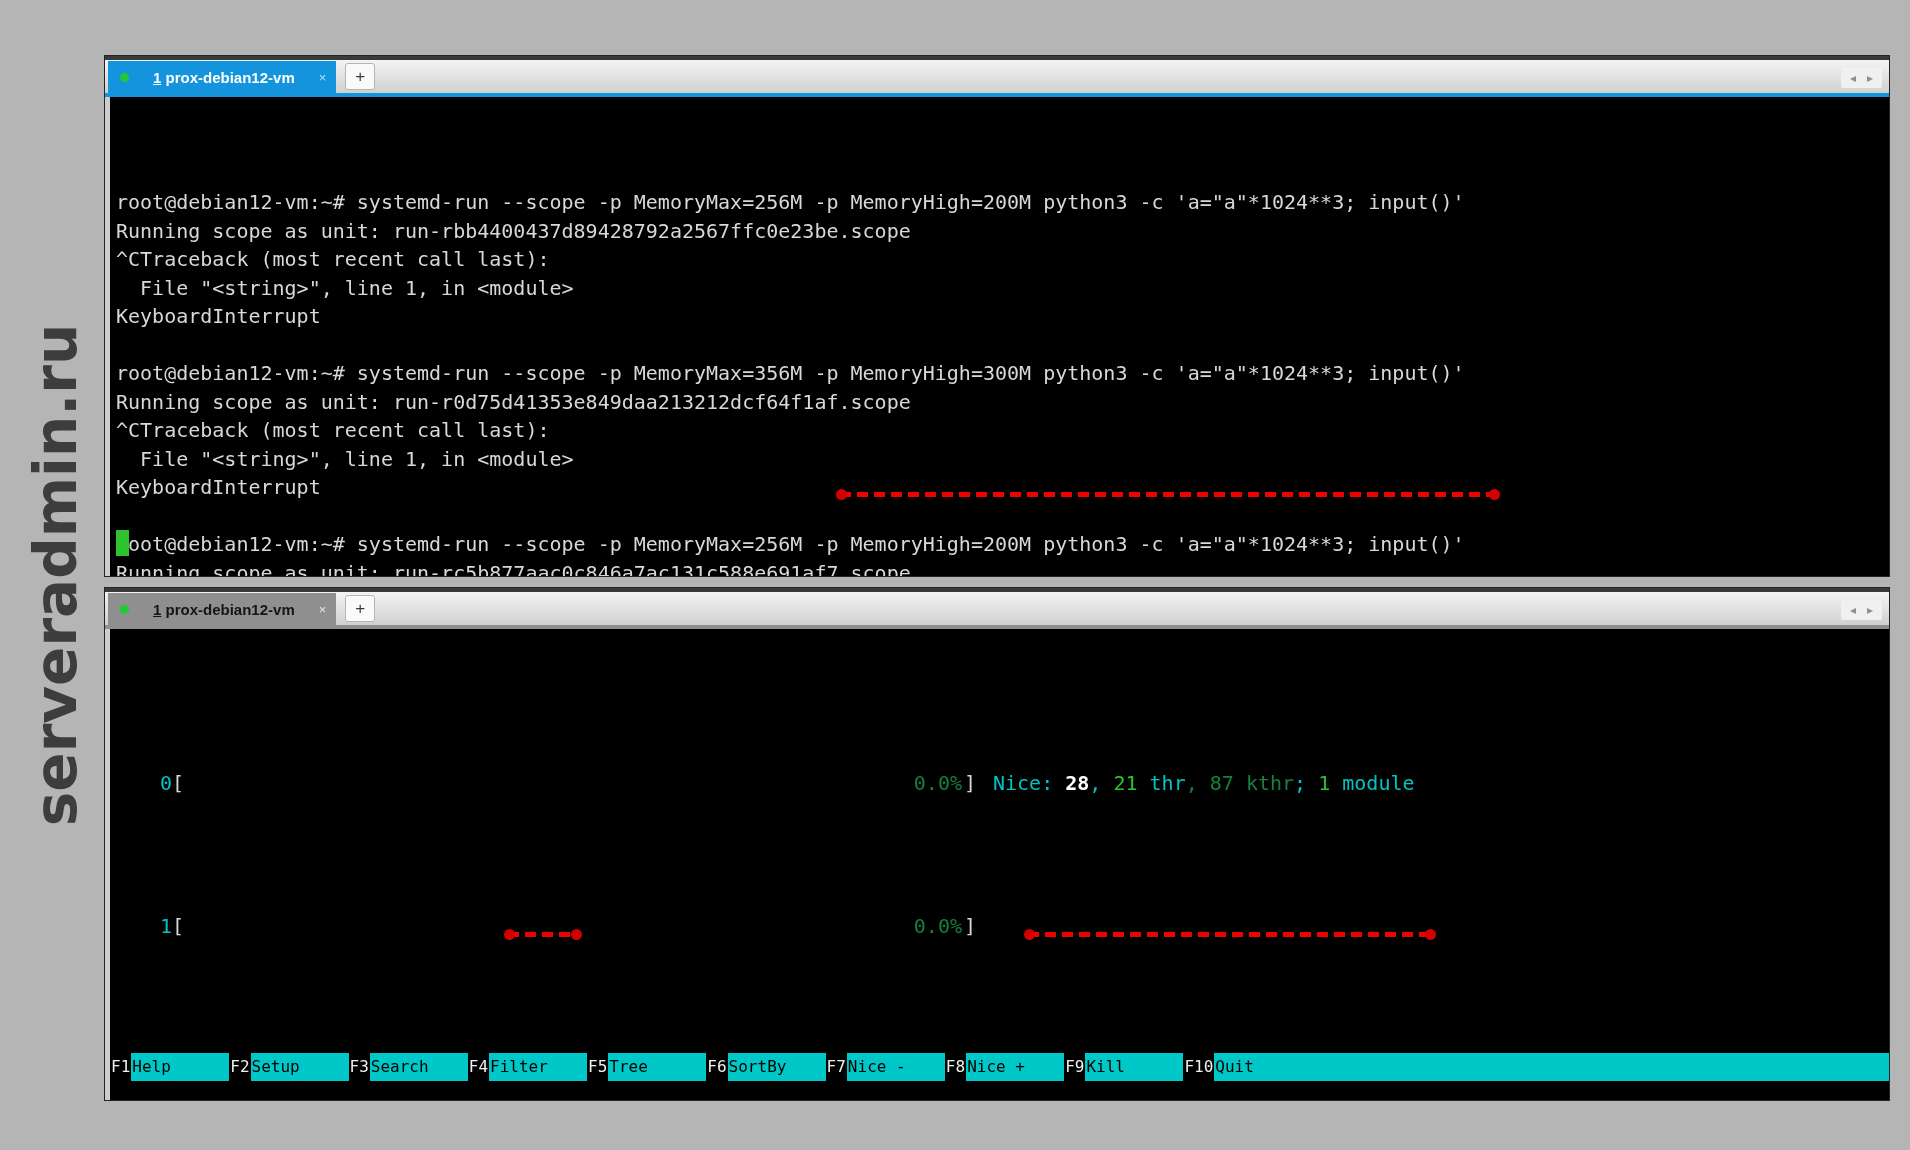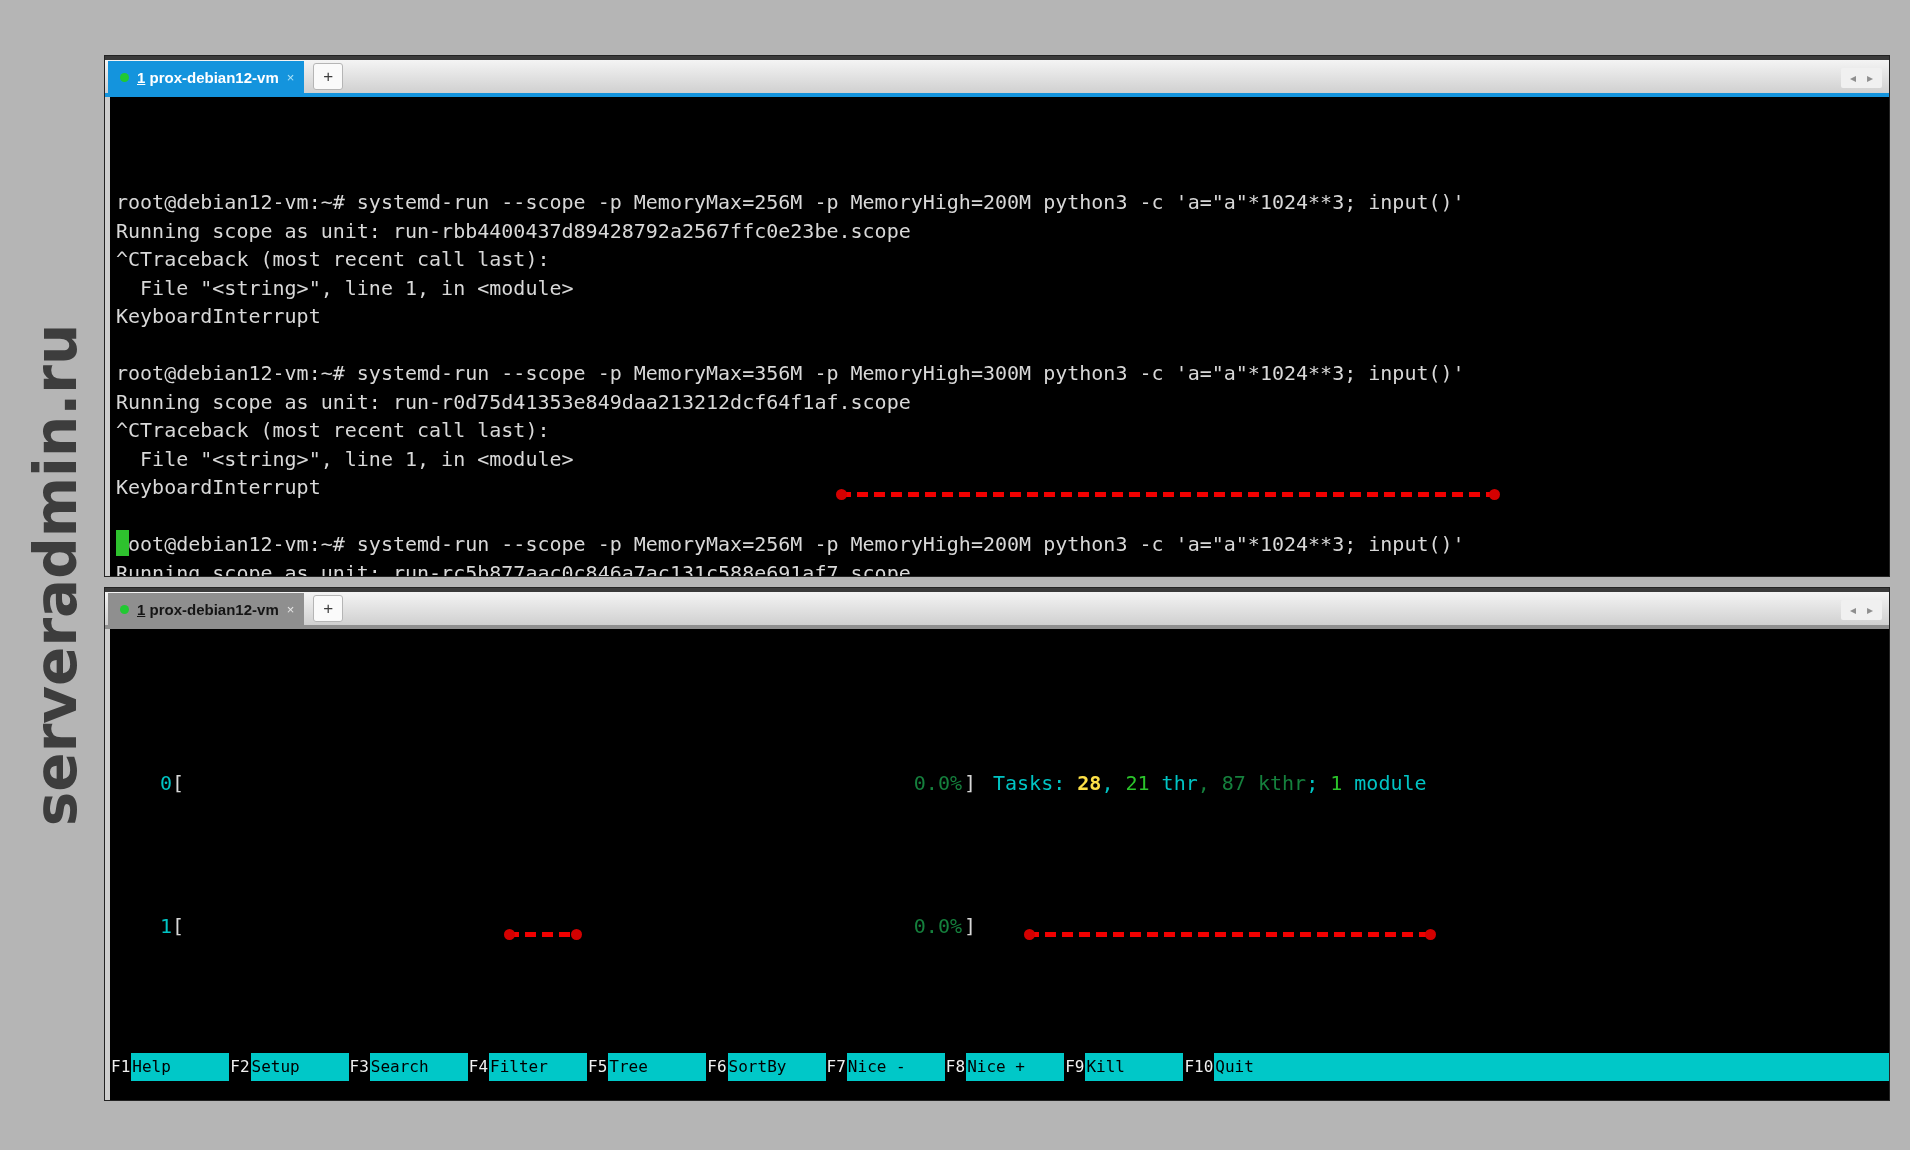--- a/index.html
+++ b/index.html
@@ -14,21 +14,21 @@
 
   .window { position:absolute; left:104px; width:1786px; background:#000;
             border:1px solid #232323; }
   .win-top { top:55px; height:522px; }
   .win-bottom { top:587px; height:514px; }
 
   .tabbar { height:37px; background:linear-gradient(#f4f4f4,#d0d0d0);
             border-top:4px solid #3a3a3a; display:flex; align-items:flex-end;
             font-family:"Liberation Sans", sans-serif; }
   .tab { height:32px; min-width:176px; display:flex; align-items:center;
-         padding:0 10px 0 12px; gap:8px; font-size:15px; font-weight:bold;
+         padding:0 10px 0 12px; gap:24px; font-size:15px; font-weight:bold;
          margin-left:3px; cursor:default; }
   .tab-blue { background:#1494dd; color:#ffffff; }
   .tab-gray { background:#8f8f8f; color:#151515; }
   .dot { width:9px; height:9px; border-radius:50%; background:#21c932; flex:0 0 auto; }
   .tab-num { text-decoration:underline; }
   .tab-close { margin-left:auto; font-weight:normal; font-size:13px; }
   .tab-blue .tab-close { color:#aee3f8; }
   .tab-gray .tab-close { color:#e6e6e6; }
   .newtab { width:30px; height:27px; background:#fafafa; border:1px solid #b5b5b5;
             border-radius:3px; margin:0 0 3px 9px; display:flex; align-items:center;
@@ -52,21 +52,21 @@
   .term-htop { padding-top:26px; }
   .hline { height:28.5px; display:flex; align-items:center; padding-left:6px; }
   .mlabel { width:56px; text-align:right; color:#00c4c4; }
   .br { width:12px; color:#d8d8d8; }
   .mbody { position:relative; width:780px; height:28px; }
   .mval { position:absolute; right:2px; top:0; line-height:28px; color:#8a8a8a; }
   .rcol { margin-left:17px; }
 
   .cyan { color:#00c4c4; } .bcyan { color:#00e6e6; font-weight:bold; }
   .grn { color:#2bc42b; font-weight:normal;margin-top:35px; } .dim { color:#15803d; }
-  .wht { color:#fde047; font-weight:bold; }
+  .wht { color:#ffffff; font-weight:bold; }
 
   .fkbar { position:absolute; left:0; right:0; bottom:19px; height:28px; display:flex;
            line-height:28px; font-size:16px; }
   .fk-key { color:#f0f0f0; background:#000; padding:0 1px; }
   .fk-label { background:#00c8c8; color:#000; width:98px; padding-left:1px; }
   .fk-fill { flex:1; background:#00c8c8; }
 
   .anno { position:absolute; height:5px; z-index:6;
           background:repeating-linear-gradient(90deg,#f10000 0 11px,transparent 11px 17px); }
   .anno::before, .anno::after { content:""; position:absolute; width:11px; height:11px;
@@ -113,21 +113,21 @@
         <span>▸</span>
       </div>
     </div>
     <div class="accent accent-gray"></div>
 
     <div class="term term-htop">
 
       
       <div class="hline">
         <span class="mlabel">0</span><span class="br">[</span><span class="mbody"><span class="mval dim">0.0%</span></span><span class="br">]</span>
-        <span class="rcol"><span class="cyan">Tasks: </span><span class="wht">28</span><span class="cyan">, </span><span class="grn">21</span><span class="cyan"> thr</span><span class="dim">, 87 kthr</span><span class="cyan">; </span><span class="grn">1</span><span class="cyan"> module</span></span>
+        <span class="rcol"><span class="cyan">Nice: </span><span class="wht">28</span><span class="cyan">, </span><span class="grn">21</span><span class="cyan"> thr</span><span class="dim">, 87 kthr</span><span class="cyan">; </span><span class="grn">1</span><span class="cyan"> module</span></span>
       </div>
 
       
       <div class="hline">
         <span class="mlabel">1</span><span class="br">[</span><span class="mbody"><span class="mval dim">0.0%</span></span><span class="br">]</span>
       </div>
 
       
       <div class="hline">
         <span class="mlabel">2</span><span class="br">[</span><span class="mbody"><span class="mval dim">0.0%</span></span><span class="br">]</span>

